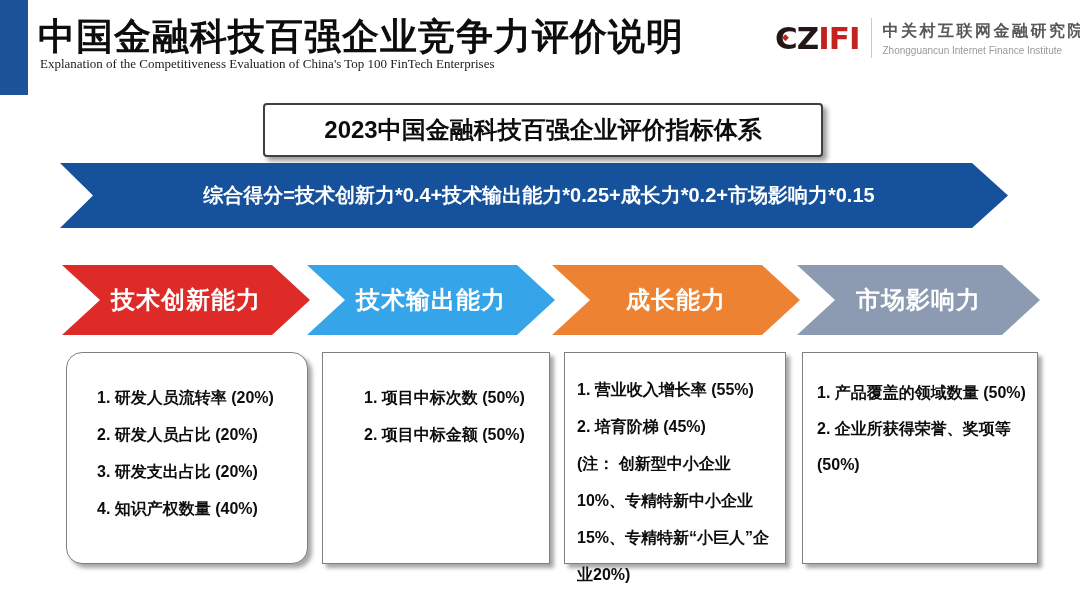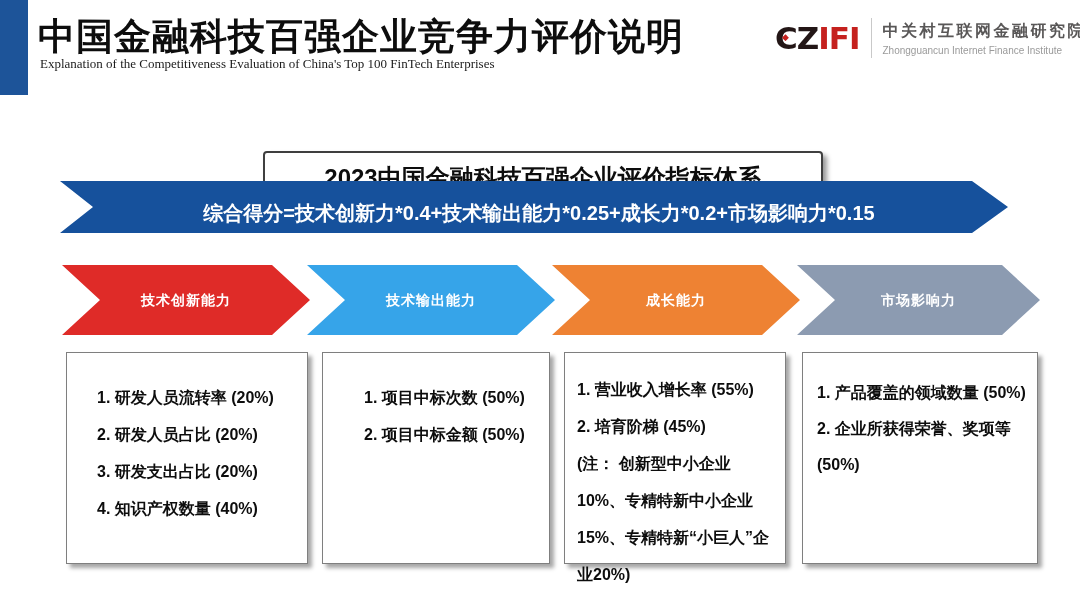--- a/index.html
+++ b/index.html
@@ -32,50 +32,50 @@
   .logo-divider{width:1px;height:40px;background:#c9c9c9;margin:0 10px 0 12px;}
   .logo-names{display:flex;flex-direction:column;justify-content:center;}
   .logo-org-cn{font-size:16px;font-weight:bold;color:#595757;letter-spacing:2.5px;white-space:nowrap;}
   .logo-org-en{font-size:10px;color:#9a9a9a;margin-top:3px;white-space:nowrap;}
 
   
   .system-title-box{
     position:absolute;left:263px;top:103px;width:556px;height:50px;
     background:#ffffff;border:2px solid #3f3f3f;border-radius:4px;
     box-shadow:4px 4px 5px rgba(0,0,0,0.40);
-    text-align:center;line-height:50px;font-size:24px;font-weight:bold;color:#0d0d0d;margin-top:48px;
+    text-align:center;line-height:50px;font-size:24px;font-weight:bold;color:#0d0d0d;
   }
 
   
   .formula-banner{
-    position:absolute;left:60px;top:181px;width:948px;height:52px;
+    position:absolute;left:60px;top:163px;width:948px;height:65px;
     background:#16519C;color:#ffffff;font-weight:bold;font-size:20px;
     text-align:center;line-height:65px;white-space:nowrap;
     clip-path:polygon(0 0, calc(100% - 36px) 0, 100% 50%, calc(100% - 36px) 100%, 0 100%, 33px 50%);
     padding-left:10px;box-sizing:border-box;
   }
 
   
   .chevron{
-    position:absolute;top:265px;height:70px;color:#ffffff;font-weight:bold;font-size:14px;
+    position:absolute;top:265px;height:70px;color:#ffffff;font-weight:bold;font-size:24px;
     text-align:center;line-height:70px;letter-spacing:1px;
     clip-path:polygon(0 0, calc(100% - 38px) 0, 100% 50%, calc(100% - 38px) 100%, 0 100%, 38px 50%);
   }
   .c0{left:62px;width:248px;background:#DF2B28;}
   .c1{left:307px;width:248px;background:#36A4E9;}
   .c2{left:552px;width:248px;background:#EE8233;}
   .c3{left:797px;width:243px;background:#8C9BB1;}
 
   
   .box{
     position:absolute;top:352px;height:212px;background:#ffffff;
     border:1.5px solid #7f7f7f;box-shadow:4px 4px 4px rgba(0,0,0,0.35);
     box-sizing:border-box;color:#0d0d0d;
   }
-  .b0{left:66px;width:242px;padding:26px 6px 0 30px;}
+  .b0{left:66px;width:242px;padding:26px 6px 0 30px;border-radius:16px;}
   .b1{left:322px;width:228px;padding:26px 6px 0 41px;}
   .b2{left:564px;width:222px;padding:18px 8px 8px 12px;}
   .b3{left:802px;width:236px;padding:22px 8px 0 14px;}
   .box p{margin:0;font-size:16px;font-weight:bold;line-height:37px;}
   .b2 p{line-height:37px;}
   .b3 p{line-height:36px;}
 </style>
 </head>
 <body>
 

